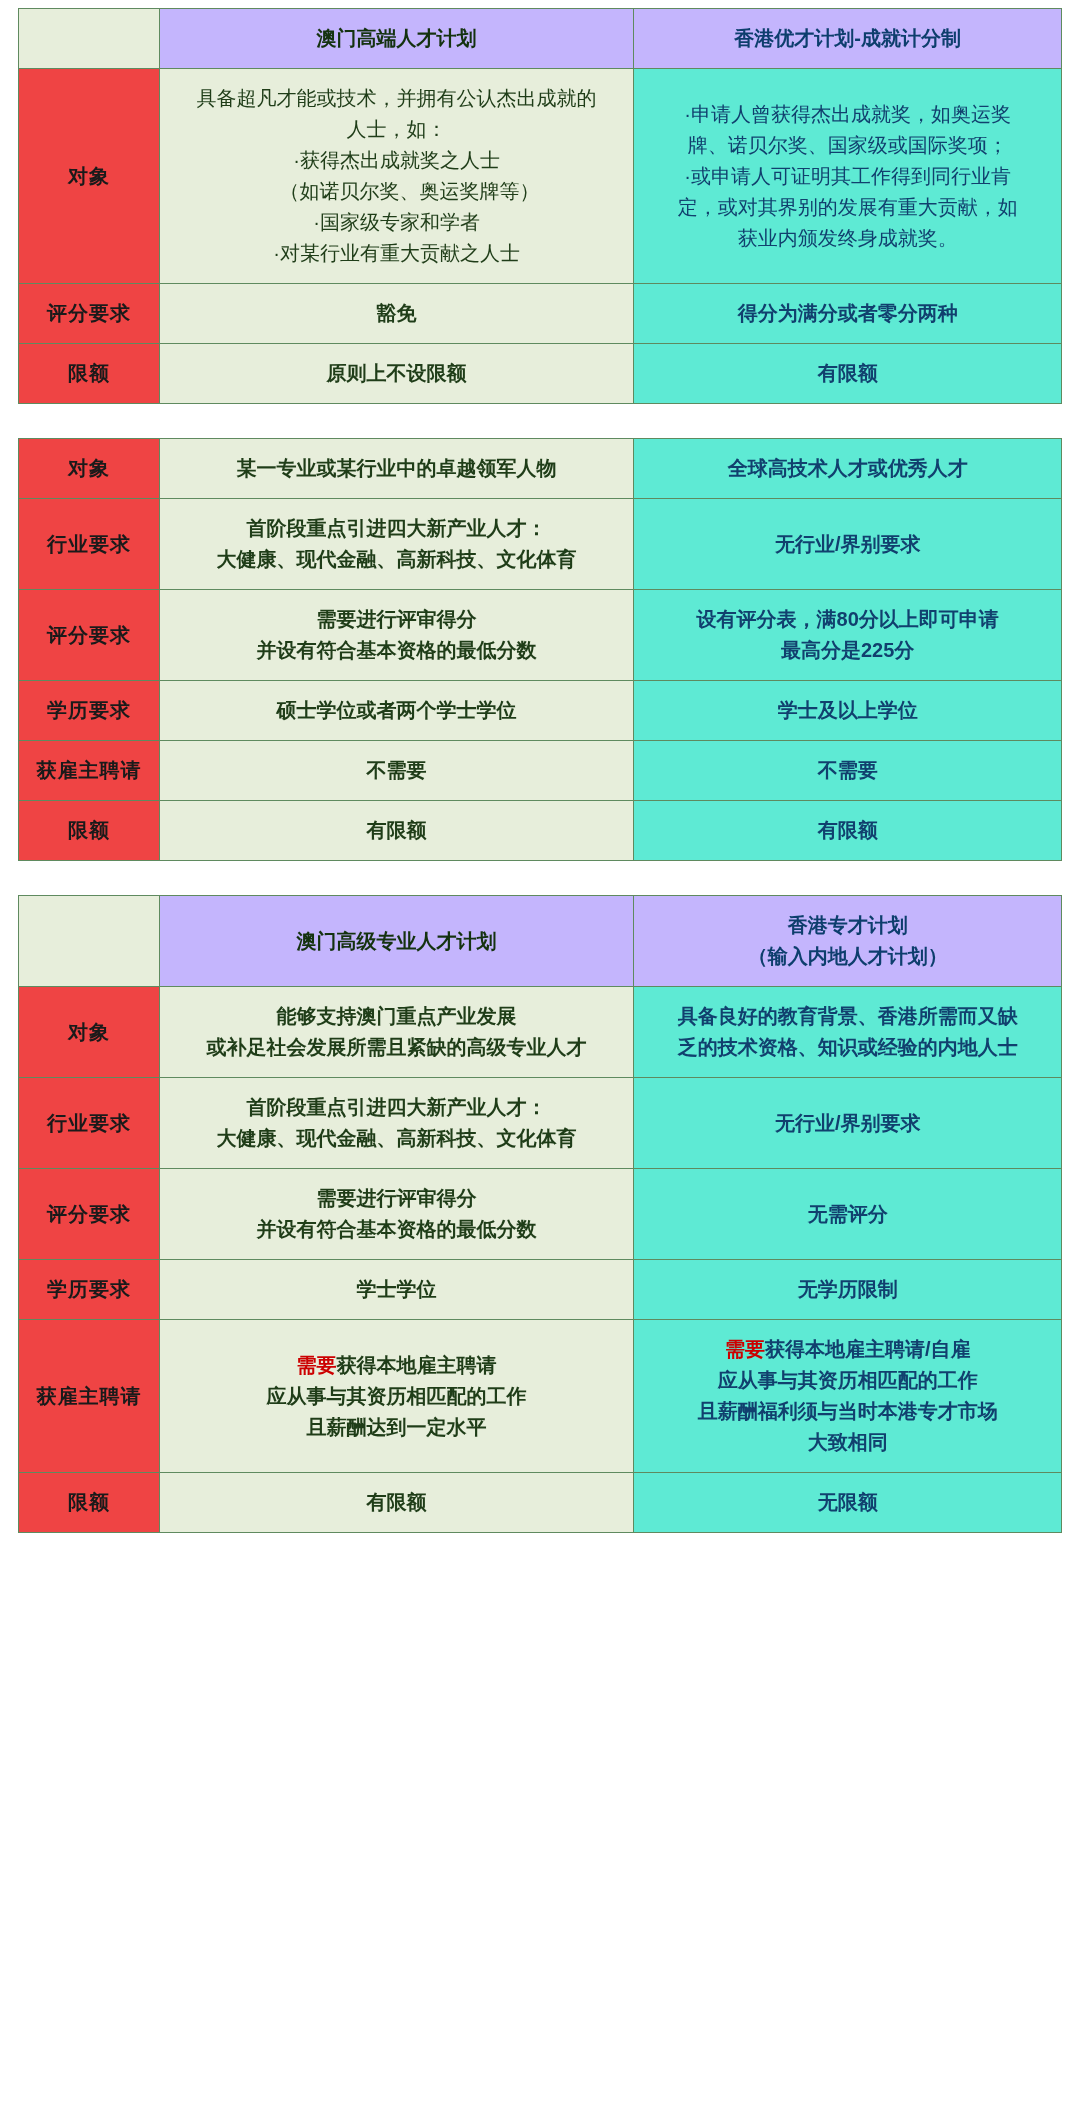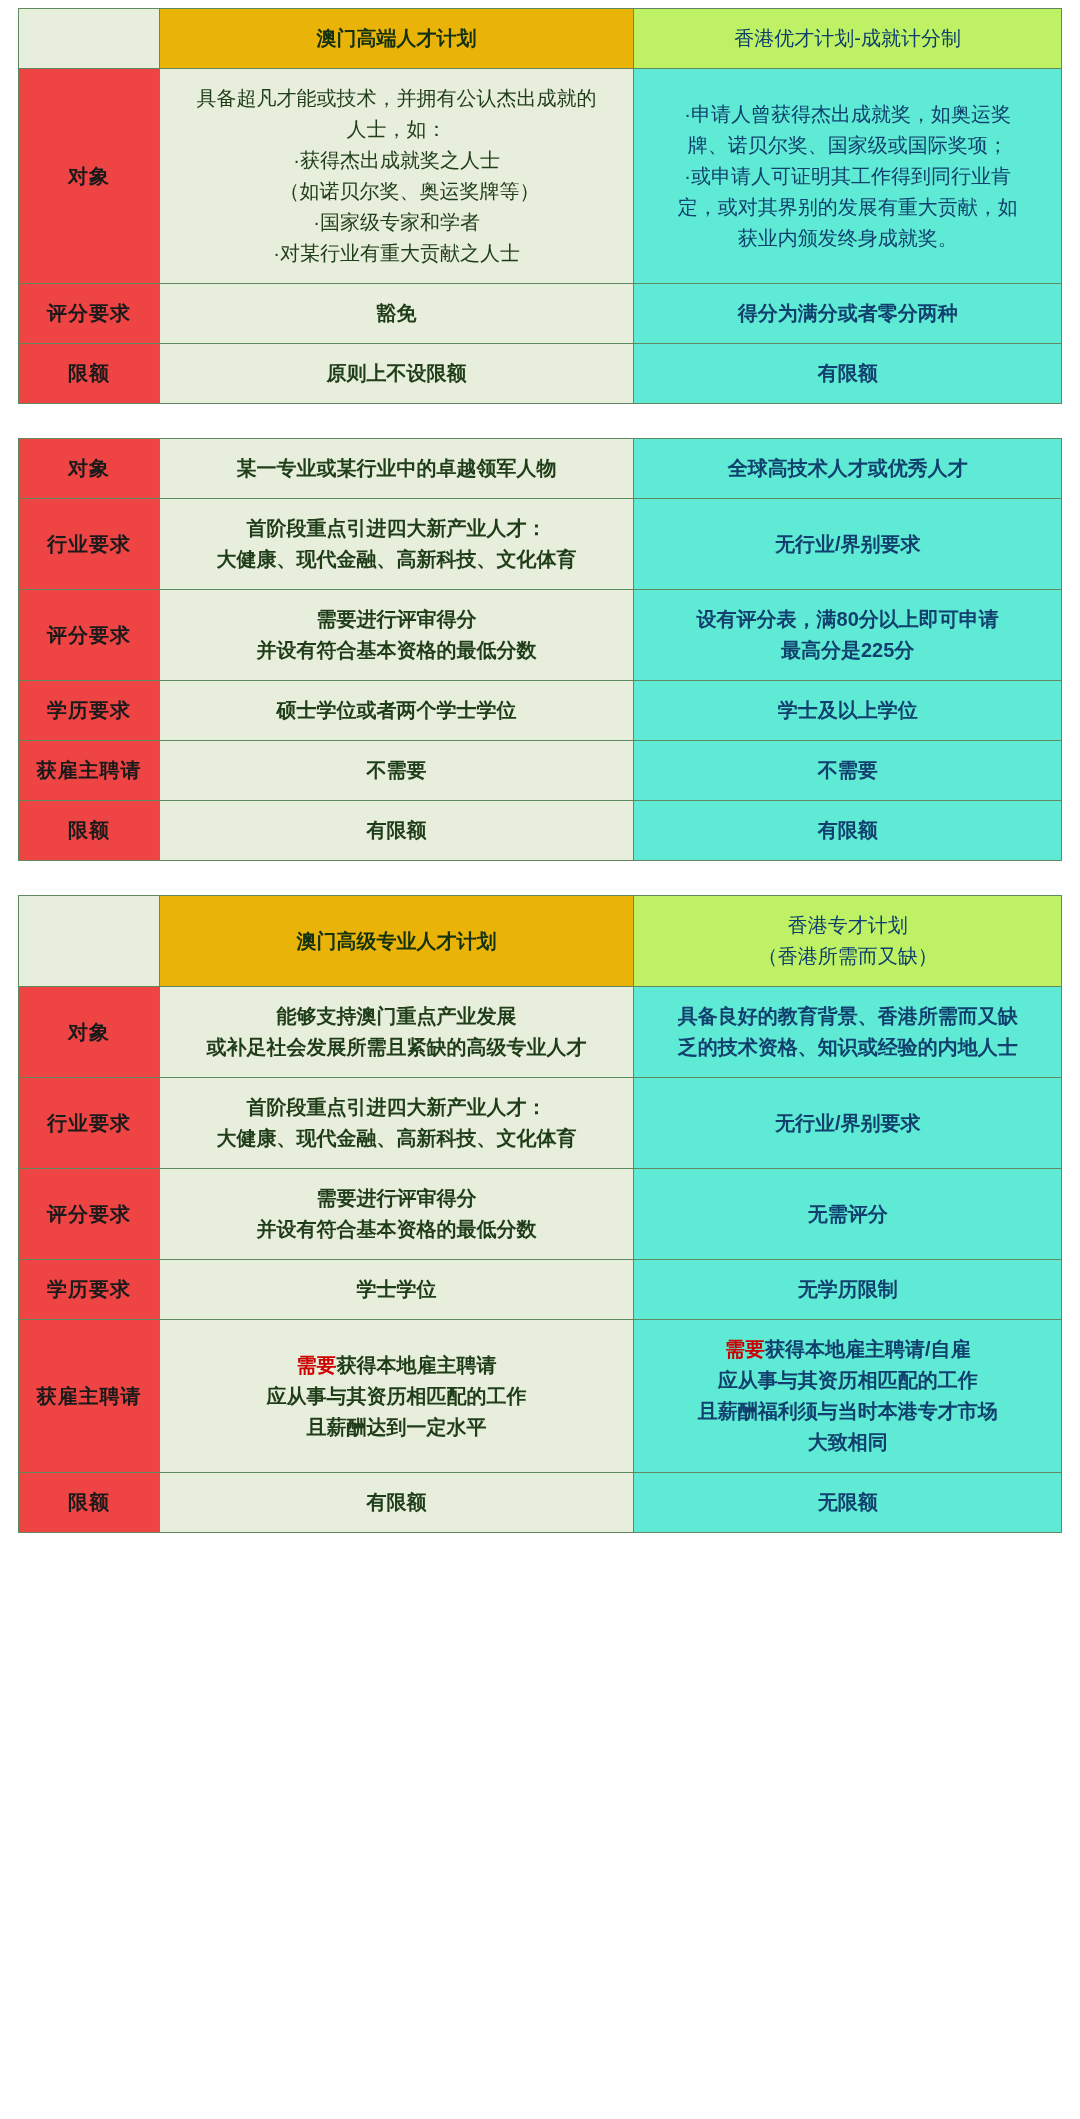--- a/index.html
+++ b/index.html
@@ -42,30 +42,30 @@
     background:#e7eedb;
     color:#1f3d18;
     border-color:#5f8a5f;
   }
   td.hk{
     background:#5eead4;
     color:#11406e;
     border-color:#6f9ac2;
   }
   td.macau-head{
-    background:#eab308;
+    background:#c4b5fd;
     font-weight:bold;
     font-size:25px;
     color:#14320f;
     border-color:#5f8a5f;
     padding:20px 10px;
   }
   td.hk-head{
-    background:#bef264;
-    font-weight:normal;
+    background:#c4b5fd;
+    font-weight:bold;
     font-size:25px;
     color:#0d3e6d;
     border-color:#6f9ac2;
     padding:20px 10px;
   }
   td.corner{
     background:#e7eedb;
     border-color:#5f8a5f;
   }
   td.left{
@@ -190,21 +190,21 @@
         <col class="c-label">
         <col class="c-macau">
         <col class="c-hk">
       </colgroup>
     <tbody>
       <tr>
         <td class="corner"></td>
         <td class="macau-head">澳门高级专业人才计划</td>
         <td class="hk-head">
           <span class="line">香港专才计划</span>
-          <span class="line">（香港所需而又缺）</span>
+          <span class="line">（输入内地人才计划）</span>
         </td>
       </tr>
 
       <tr>
         <td class="label">对象</td>
         <td class="macau bold">
           <span class="line">能够支持澳门重点产业发展</span>
           <span class="line">或补足社会发展所需且紧缺的高级专业人才</span>
         </td>
         <td class="hk bold">

